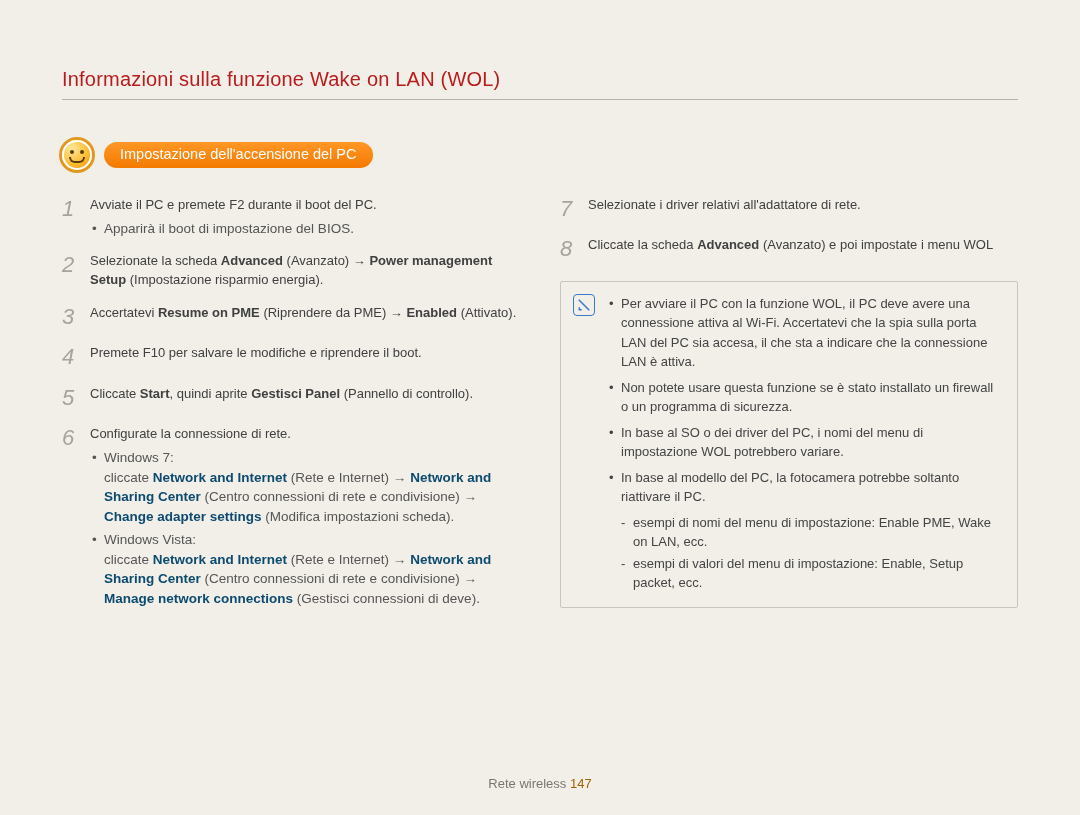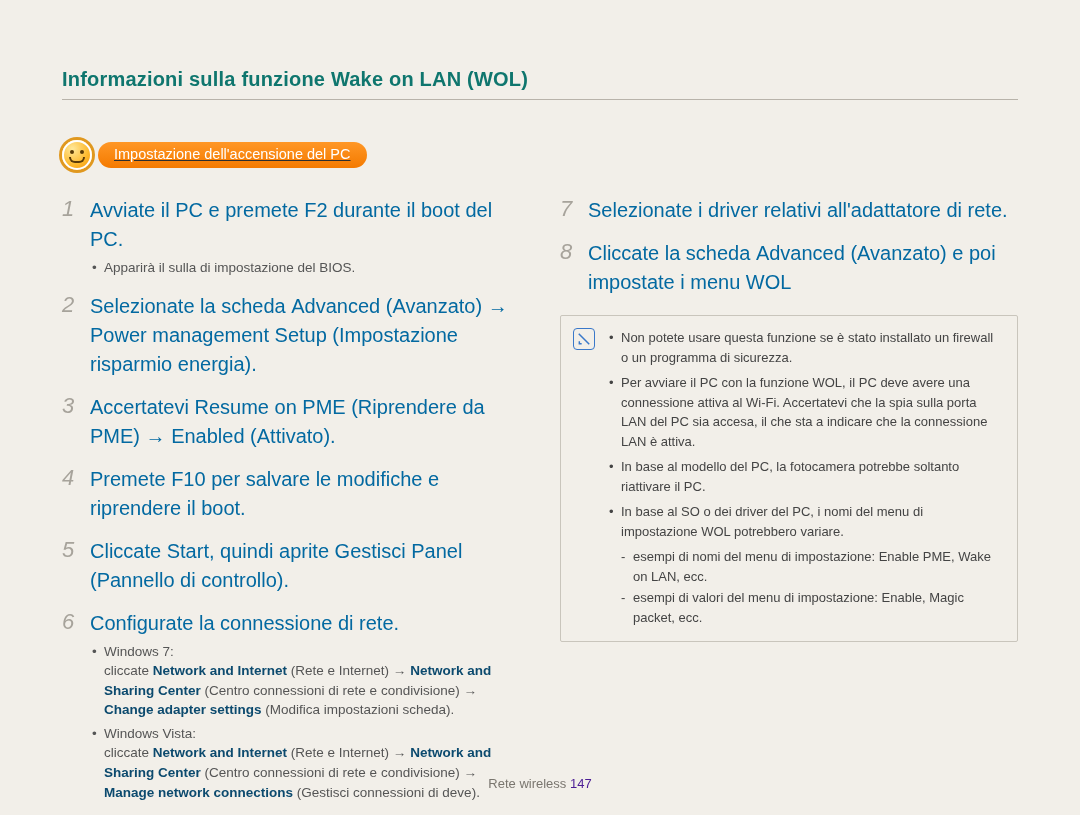--- a/index.html
+++ b/index.html
@@ -7,31 +7,31 @@
     width: 1080px;
     height: 815px;
     background: #f2efe9;
     font-family: Arial, Helvetica, sans-serif;
     padding: 68px 62px 0 62px;
     color: #2e2e2e;
     position: relative;
   }
   .page-title {
     font-size: 20px;
-    font-weight: 700;
-    color: #0f766e;
+    font-weight: 400;
+    color: #b91c1c;
     letter-spacing: 0.2px;
   }
   .rule {
     height: 1px;
     background: #b8b3aa;
     margin-top: 8px;
     margin-bottom: 40px;
   }
-  .cap-row { display: flex; align-items: center; gap: 6px; margin-bottom: 26px; text-decoration: underline; }
+  .cap-row { display: flex; align-items: center; gap: 12px; margin-bottom: 26px; }
   .cap-icon {
     width: 30px; height: 30px; border-radius: 50%;
     background: radial-gradient(circle at 35% 30%, #ffe89a 0%, #fdba2e 55%, #f08a00 100%);
     box-shadow: 0 0 0 2px #fff inset, 0 0 0 3px #e0981f;
     position: relative;
   }
   .cap-icon::before, .cap-icon::after {
     content: ""; position: absolute; width: 4px; height: 4px; background: #5a3b08; border-radius: 50%; top: 10px;
   }
   .cap-icon::before { left: 8px; }
@@ -53,22 +53,22 @@
   .col { flex: 1 1 0; }
   .step { display: flex; gap: 10px; margin-bottom: 14px; }
   .num {
     font-size: 22px;
     font-style: italic;
     font-weight: 300;
     color: #a7a39b;
     min-width: 18px;
     line-height: 1.2;
   }
-  .body { font-size: 20px; line-height: 1.45; color: #0369a1; font-weight: 300; }
-  .body b { font-weight: 400; }
+  .body { font-size: 13px; line-height: 1.45; color: #404040; font-weight: 300; }
+  .body b { font-weight: 700; }
   .sub {
     font-size: 13.5px;
     color: #555;
     margin-top: 4px;
     padding-left: 14px;
     position: relative;
     line-height: 1.45;
     font-weight: 300;
   }
   .sub::before {
@@ -98,21 +98,21 @@
   .note-sub { position: relative; padding-left: 24px; margin-top: 2px; }
   .note-sub::before { content: "-"; position: absolute; left: 12px; }
   .footer {
     position: absolute;
     left: 0; right: 0; bottom: 24px;
     text-align: center;
     font-size: 13px;
     color: #7a766f;
     font-weight: 300;
   }
-  .footer .pg { color: #4c1d95; margin-left: 0; }
+  .footer .pg { color: #a16207; margin-left: 0; }
 </style>
 </head>
 <body>
 
 <div class="page-title">Informazioni sulla funzione Wake on LAN (WOL)</div>
 <div class="rule"></div>
 
 <div class="cap-row">
   <div class="cap-icon">
       <div class="smile"></div>
@@ -121,21 +121,21 @@
 </div>
 
 <div class="cols">
 
   <div class="col">
 
     <div class="step">
       <div class="num">1</div>
       <div>
         <div class="body">Avviate il PC e premete F2 durante il boot del PC.</div>
-        <div class="sub">Apparirà il sulla di impostazione del BIOS.</div>
+        <div class="sub">Apparirà il boot di impostazione del BIOS.</div>
       </div>
     </div>
 
     <div class="step">
       <div class="num">2</div>
       <div class="body">
         <span>Selezionate la scheda </span><b>Advanced</b><span> (Avanzato) → </span><b>Power management Setup</b><span> (Impostazione risparmio energia).</span>
       </div>
     </div>
 
@@ -193,26 +193,26 @@
         <span>Cliccate la scheda </span><b>Advanced</b><span> (Avanzato) e poi impostate i menu WOL</span>
       </div>
     </div>
 
     <div class="notebox">
       <div class="note-icon">
         <svg viewBox="0 0 24 24">
             <path fill="none" stroke="#3a78c9" stroke-width="2.5" d="M3 3 L21 21 M4 16 L4 20 L8 20"></path>
           </svg>
       </div>
+      <div class="note-item">Per avviare il PC con la funzione WOL, il PC deve avere una connessione attiva al Wi-Fi. Accertatevi che la spia sulla porta LAN del PC sia accesa, il che sta a indicare che la connessione LAN è attiva.</div>
       <div class="note-item">Non potete usare questa funzione se è stato installato un firewall o un programma di sicurezza.</div>
-      <div class="note-item">Per avviare il PC con la funzione WOL, il PC deve avere una connessione attiva al Wi-Fi. Accertatevi che la spia sulla porta LAN del PC sia accesa, il che sta a indicare che la connessione LAN è attiva.</div>
+      <div class="note-item">In base al SO o dei driver del PC, i nomi del menu di impostazione WOL potrebbero variare.</div>
       <div class="note-item">In base al modello del PC, la fotocamera potrebbe soltanto riattivare il PC.</div>
-      <div class="note-item">In base al SO o dei driver del PC, i nomi del menu di impostazione WOL potrebbero variare.</div>
       <div class="note-sub">esempi di nomi del menu di impostazione: Enable PME, Wake on LAN, ecc.</div>
-      <div class="note-sub">esempi di valori del menu di impostazione: Enable, Magic packet, ecc.</div>
+      <div class="note-sub">esempi di valori del menu di impostazione: Enable, Setup packet, ecc.</div>
     </div>
 
   </div>
 </div>
 
 <div class="footer">
   <span>Rete wireless</span>
   <span class="pg">147</span>
 </div>
 

